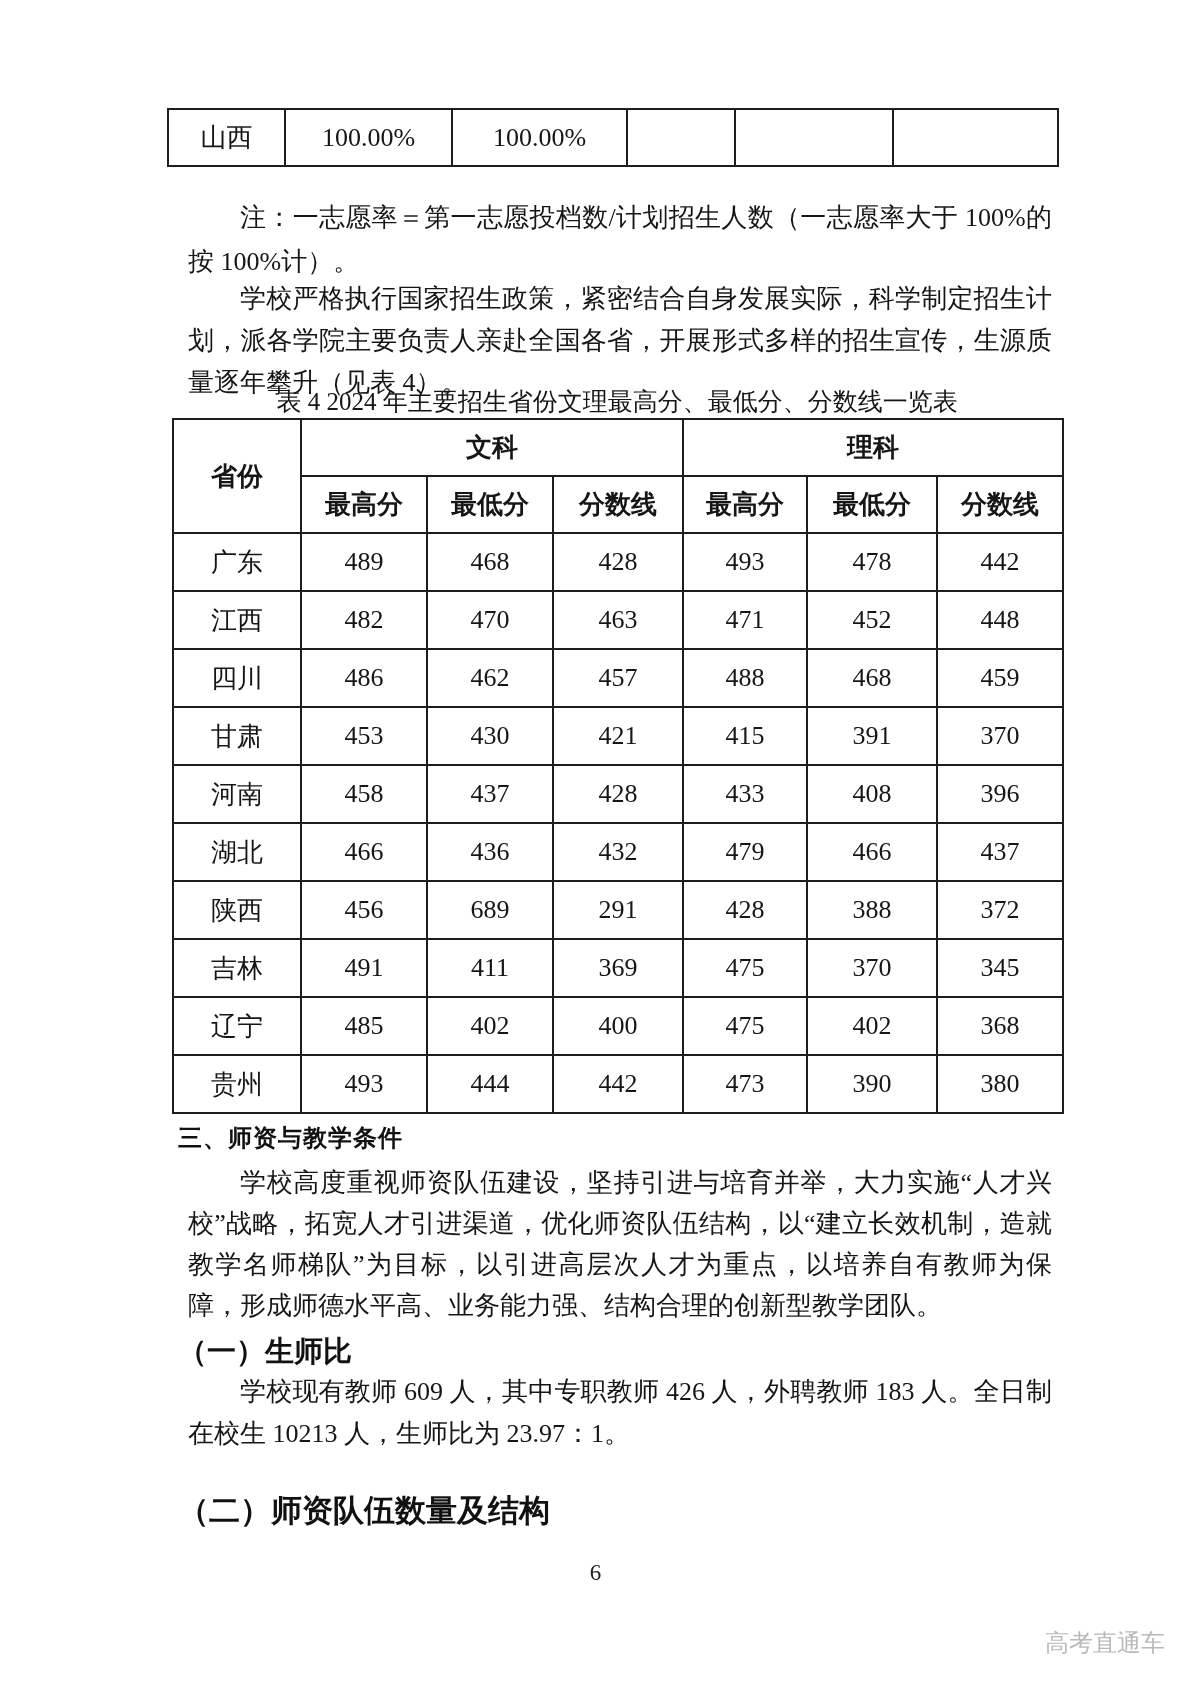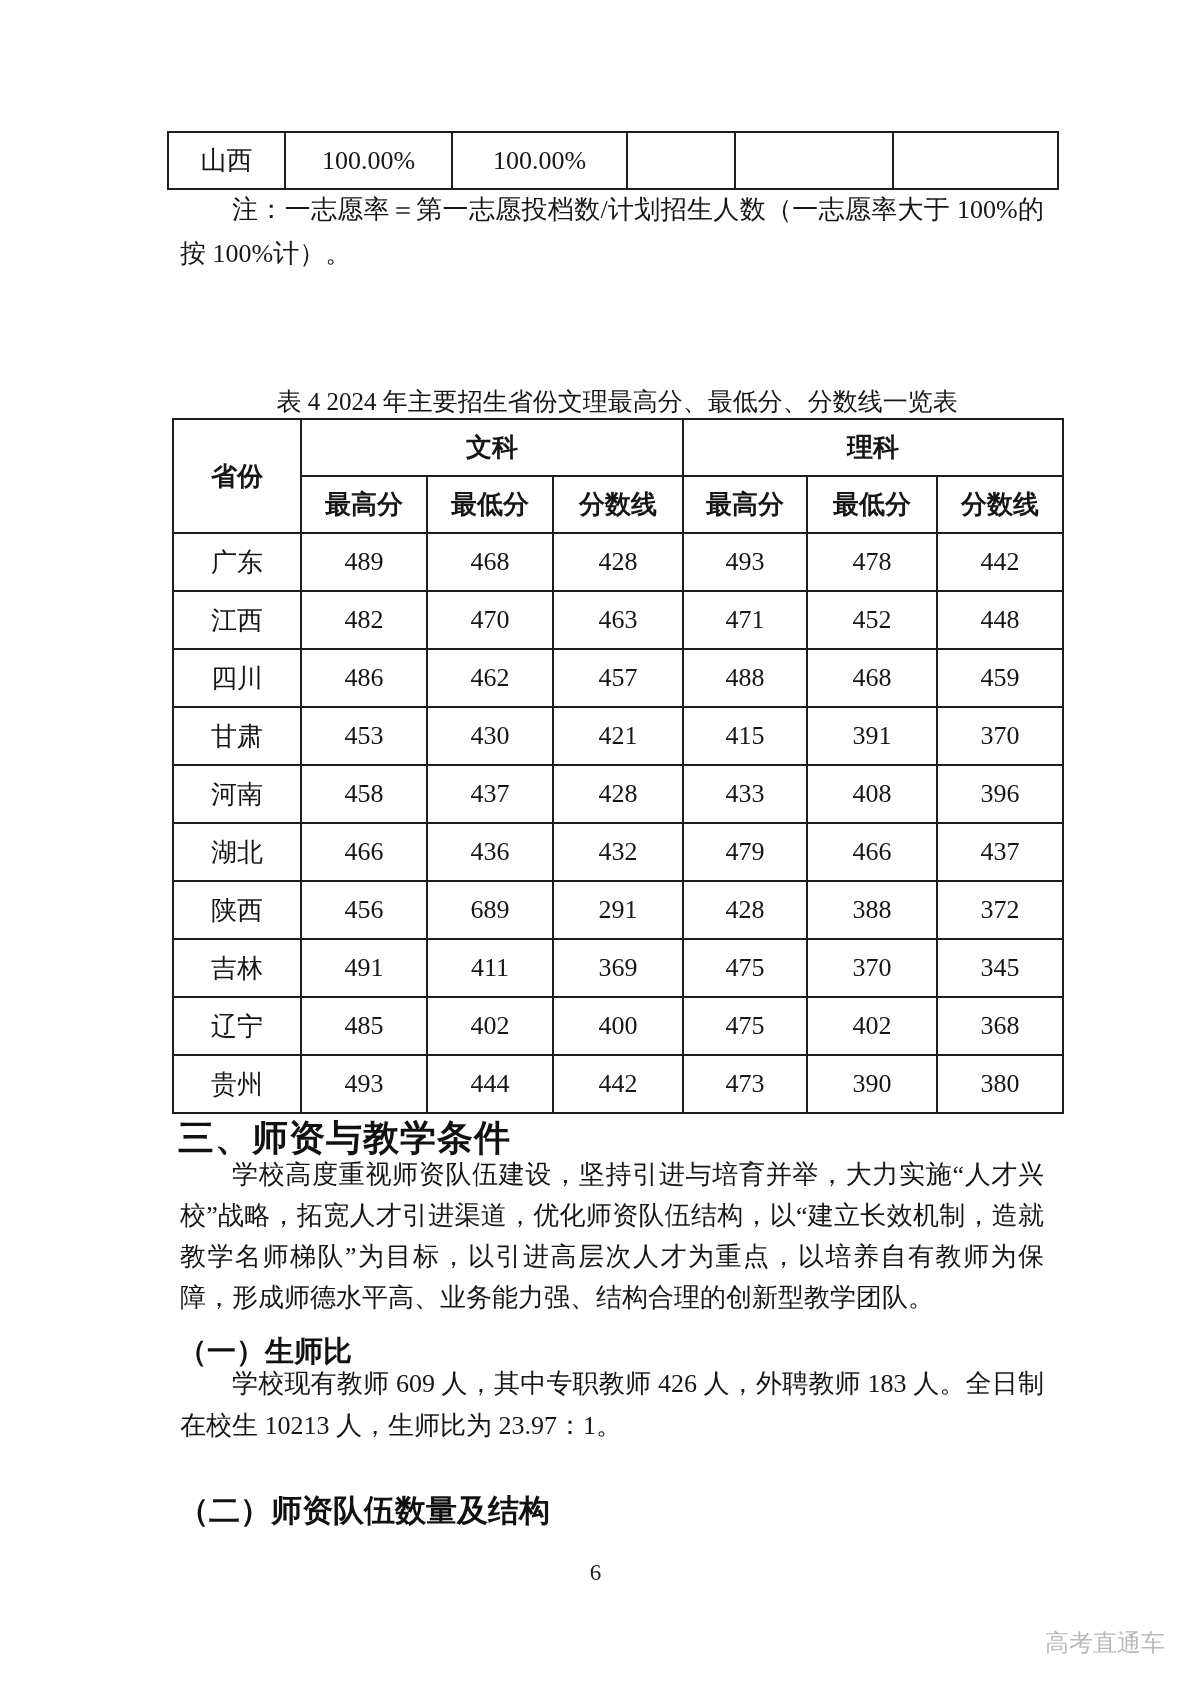--- a/index.html
+++ b/index.html
@@ -15,38 +15,38 @@
   }
   
   table { border-collapse: collapse; table-layout: fixed; position: absolute; }
   td, th {
     border: 2px solid #1e1e1e;
     text-align: center;
     vertical-align: middle;
     padding: 0 2px;
     overflow: hidden;
   }
-  .top-table { left: 167px; top: 131px; width: 890px; }
+  .top-table { left: 167px; top: 108px; width: 890px; }
   .top-table td { height: 55px; font-size: 26px; }
 
   .score-table { left: 172px; top: 418px; width: 890px; }
   .score-table th.hdr {
     font-family: "Liberation Sans", "DejaVu Sans", sans-serif;
     font-weight: 700;
     font-size: 26px;
     height: 55px;
   }
   .score-table td { height: 56px; font-size: 26px; }
 
   
   .note, .para {
     position: absolute;
     left: 180px;
     width: 864px;
-    margin: 0;
+    margin: 8px;
     font-size: 26px;
     text-indent: 2em;
     text-align: justify;
     word-break: break-all;
     color: #161616;
   }
   .note   { top: 188px;  line-height: 44px; }
   .p1     { top: 270px;  line-height: 42px; }
   .p2     { top: 1154px; line-height: 41px; }
   .p3     { top: 1363px; line-height: 42px; }
@@ -64,21 +64,21 @@
 
   .h-main, .h-sub {
     position: absolute;
     left: 178px;
     margin: 0;
     font-family: "Liberation Sans", "DejaVu Sans", sans-serif;
     font-weight: 700;
     color: #111111;
     white-space: nowrap;
   }
-  .h-main { top: 1119px; font-size: 36px; line-height: 38px; letter-spacing: 1px; }
+  .h-main { top: 1119px; font-size: 24px; line-height: 38px; letter-spacing: 1px; }
   .h-ratio { top: 1334px; font-size: 29px; line-height: 34px; }
   .h-struct { top: 1494px; font-size: 31px; line-height: 34px; }
 
   .pagenum {
     position: absolute;
     top: 1560px;
     left: 0;
     width: 1191px;
     text-align: center;
     font-size: 23px;
@@ -120,20 +120,21 @@
           <td>100.00%</td>
           <td></td>
           <td></td>
           <td></td>
         </tr>
     </tbody>
   </table>
 
   <p class="note">注：一志愿率＝第一志愿投档数/计划招生人数（一志愿率大于 100%的按 100%计）。</p>
 
+  <p class="para p1">学校严格执行国家招生政策，紧密结合自身发展实际，科学制定招生计划，派各学院主要负责人亲赴全国各省，开展形式多样的招生宣传，生源质量逐年攀升（见表 4）。</p>
 
   <div class="caption">表 4 2024 年主要招生省份文理最高分、最低分、分数线一览表</div>
 
   <table class="score-table">
     <colgroup>
       <col style="width:128px">
         <col style="width:126px">
         <col style="width:126px">
         <col style="width:130px">
       <col style="width:124px">

